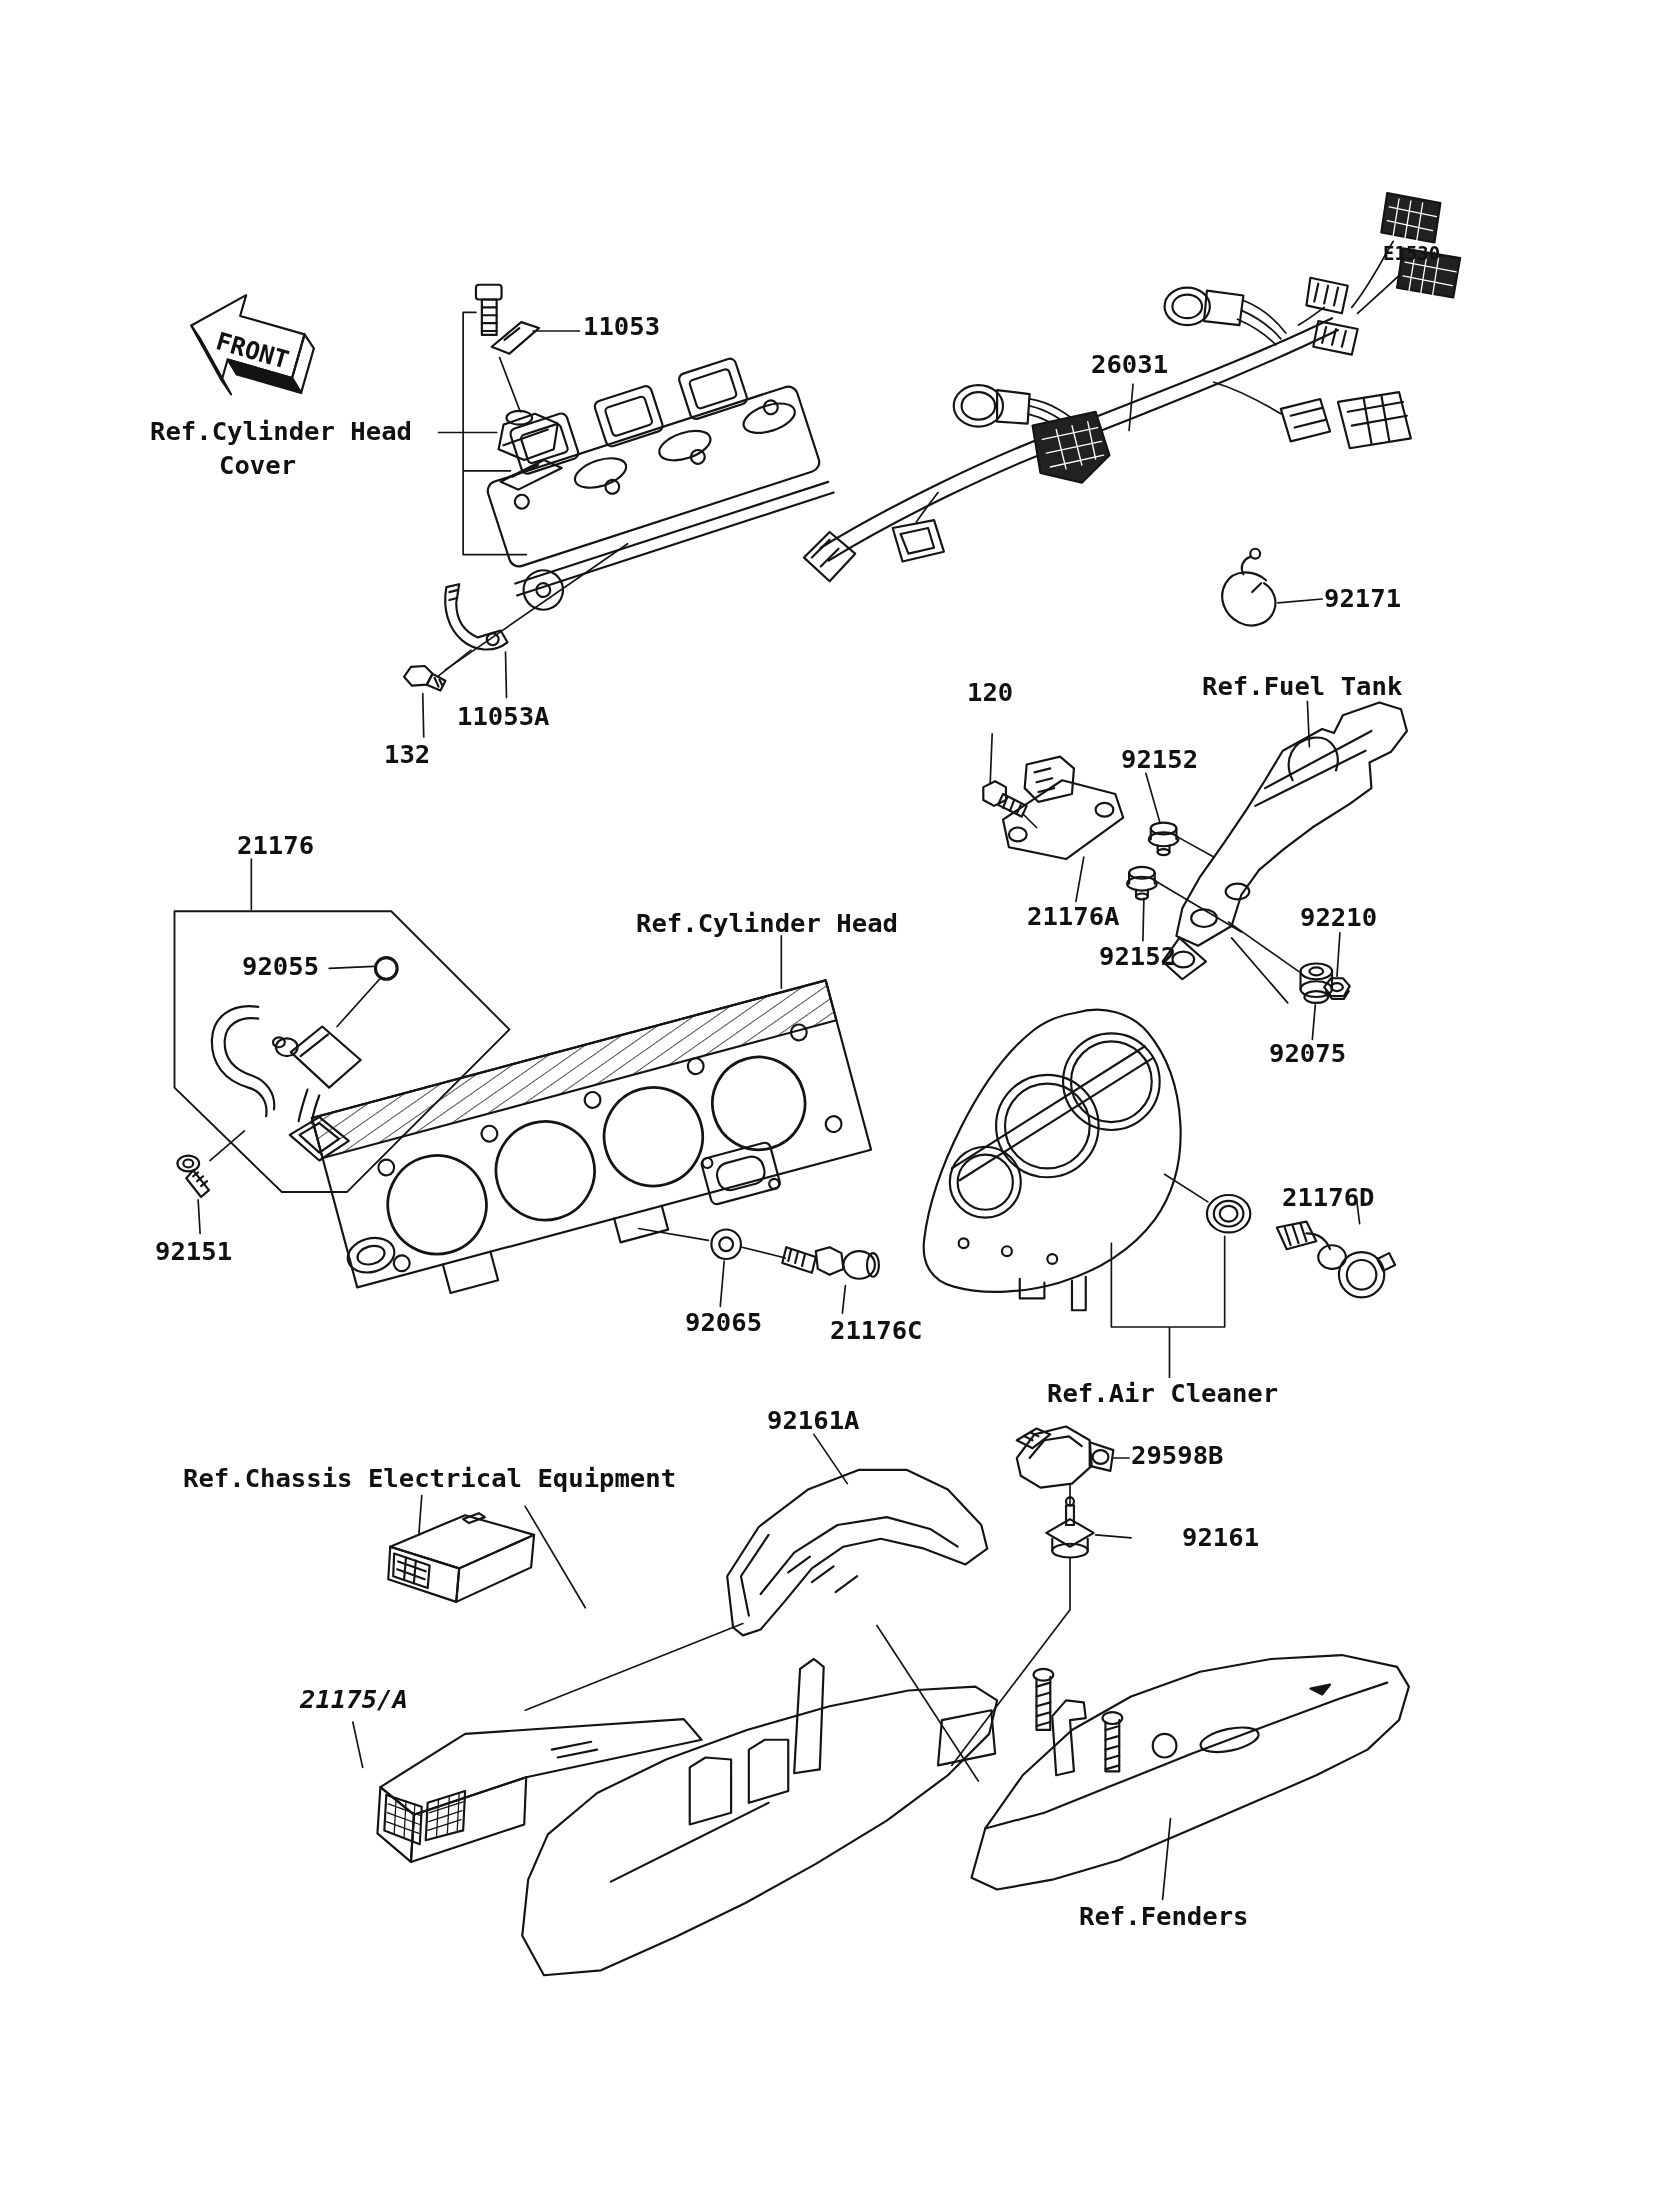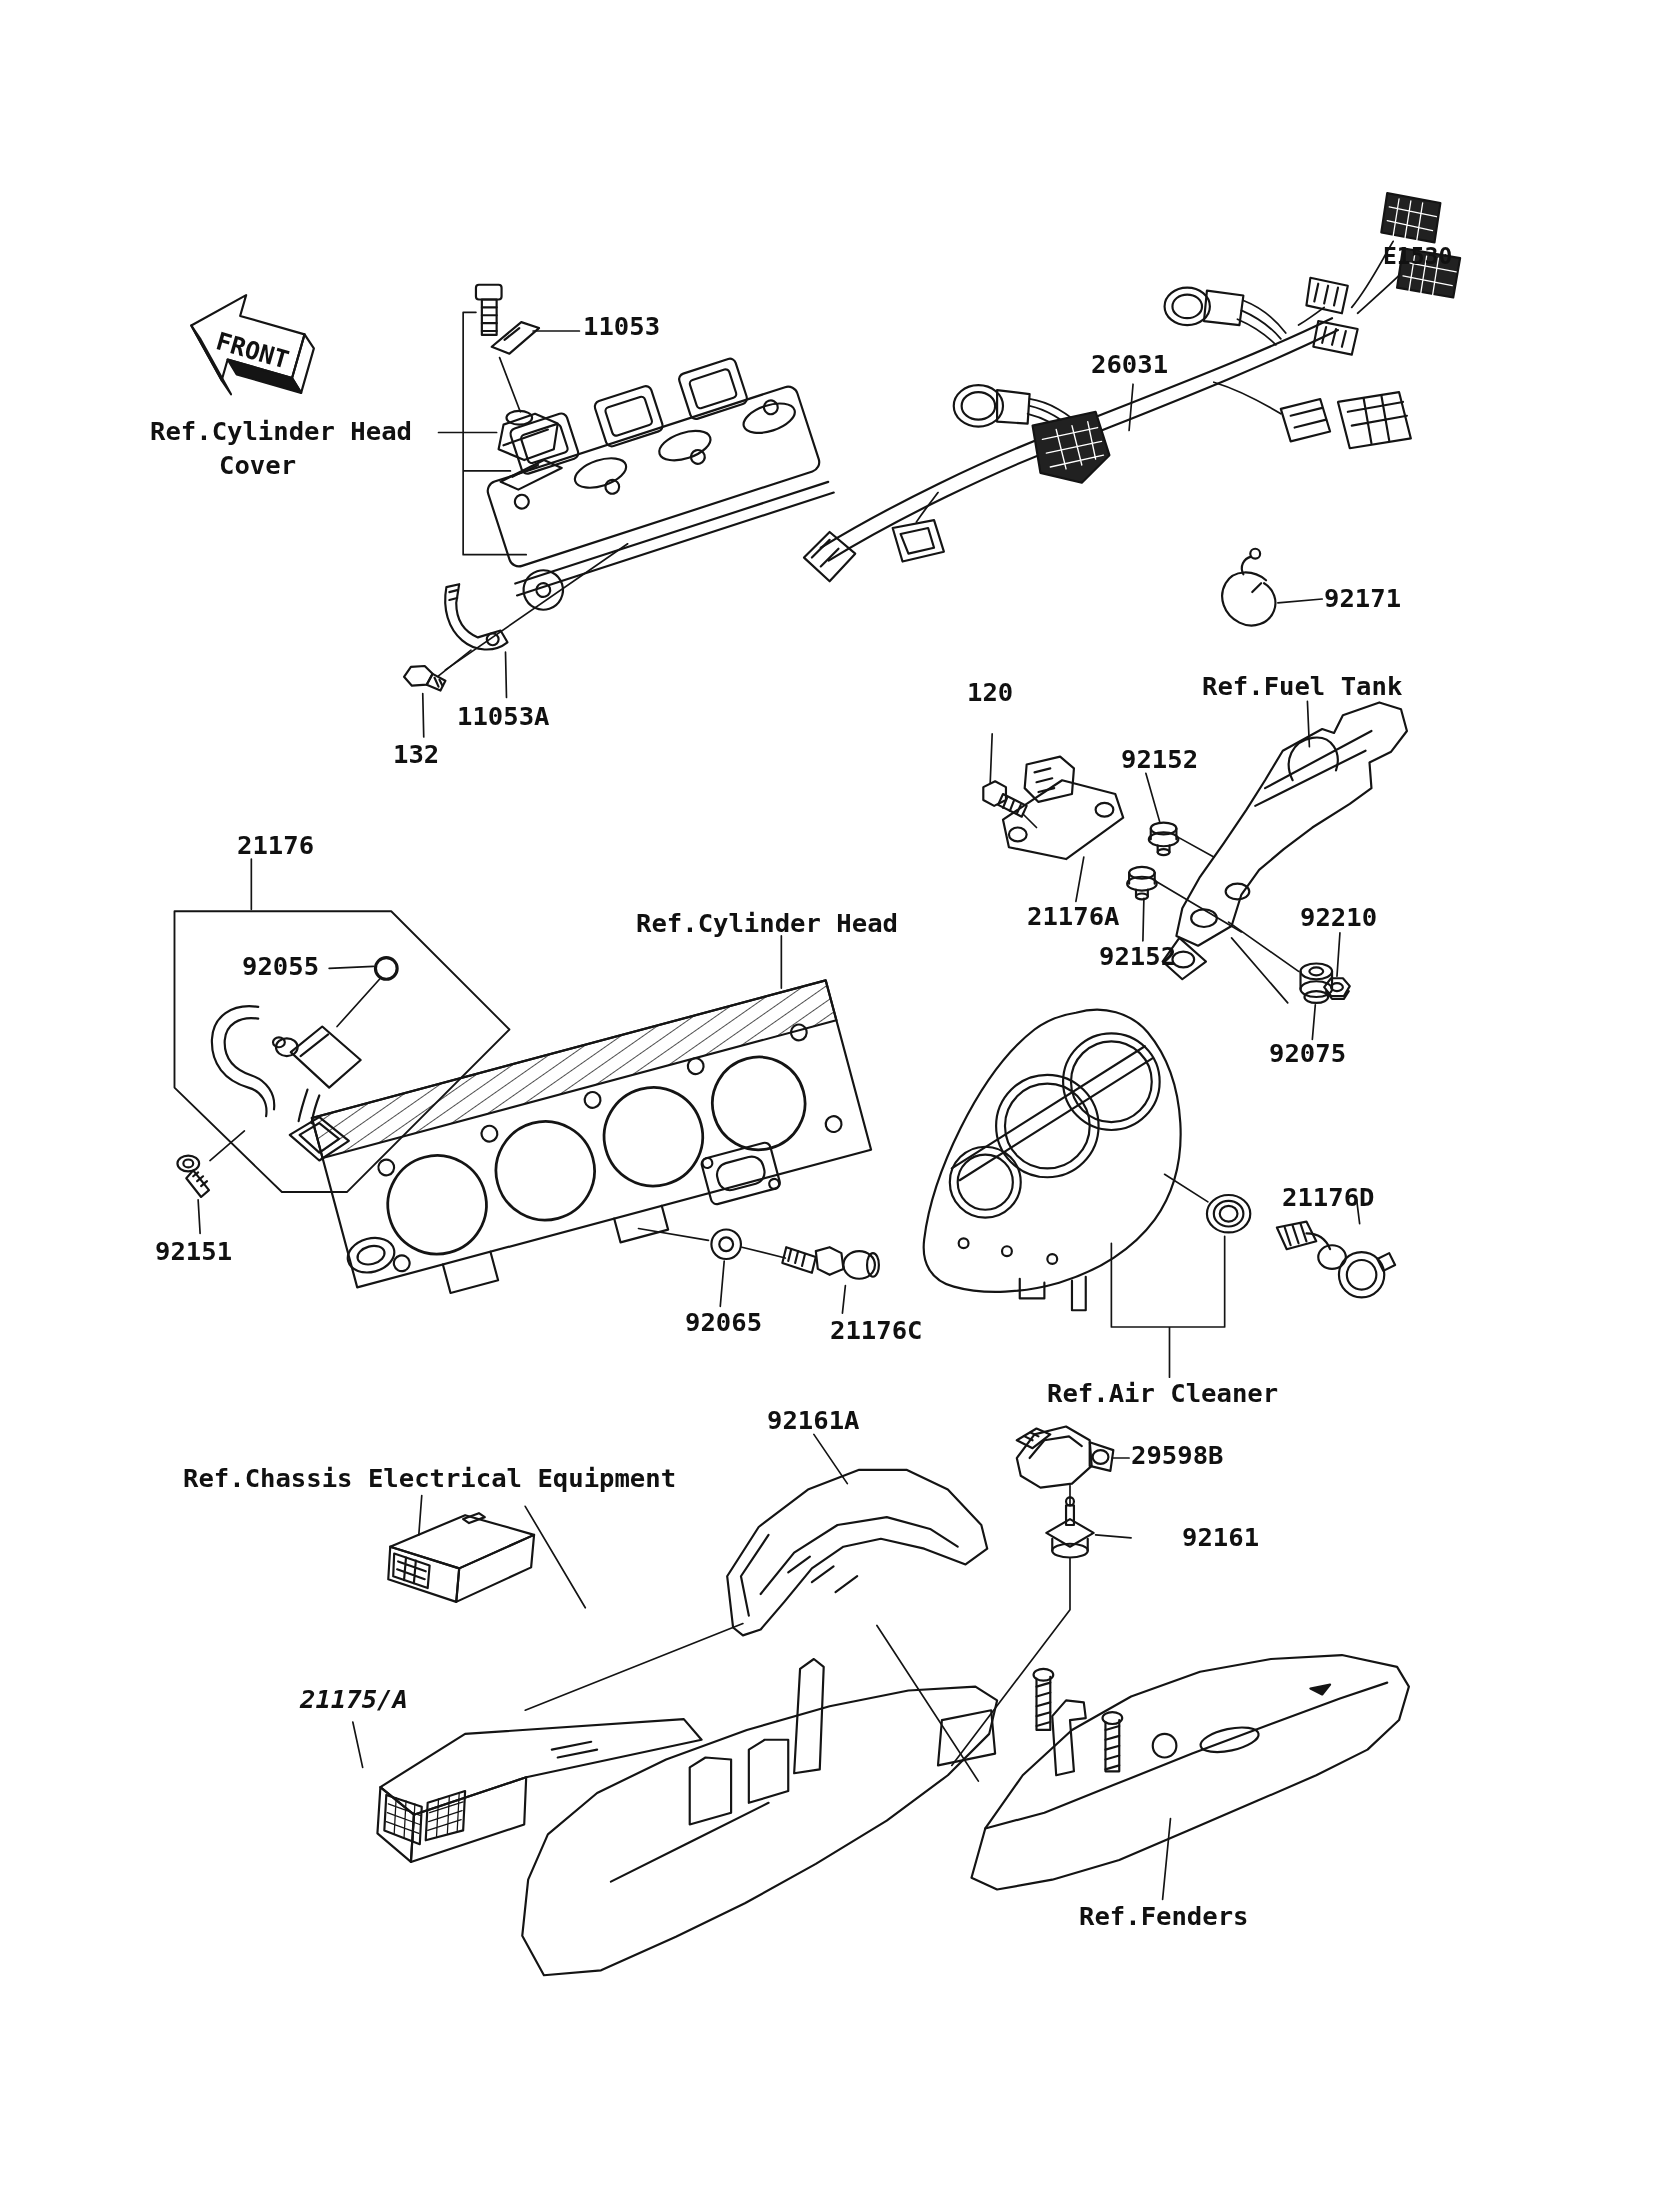--- a/index.html
+++ b/index.html
@@ -1,21 +1,21 @@
 <!DOCTYPE html>
 <html><head>
 <meta charset="utf-8">
 <style>
   html,body{margin:0;padding:0;background:#e8e8e8;}
   .page{position:relative;width:1675px;height:2190px;background:#ffffff;margin:0 auto;overflow:hidden;
         font-family:"DejaVu Sans Mono", monospace;}
   .art{position:absolute;left:0;top:0;}
   .lbl{position:absolute;font:bold 25.6px "DejaVu Sans Mono", monospace;color:#111;
        white-space:nowrap;line-height:1.05;}
-  .lbl.small{font-size:23px;}
+  .lbl.small{font-size:19px;}
 </style>
 </head>
 <body>
 
 <div class="page">
 
 <svg class="art" width="1675" height="2190" viewBox="0 0 1700 2223" fill="none" stroke="#141414" stroke-width="2.2" stroke-linejoin="round" stroke-linecap="round">
 
   <defs>
     <pattern id="hatch" width="13" height="13" patternUnits="userSpaceOnUse" patternTransform="rotate(70)">
@@ -379,21 +379,21 @@
 
 <div class="lbl small" style="left:1383px;top:244px;">E1530</div>
 
 <div class="lbl" style="left:583px;top:313px;text-align:right;">11053</div>
 <div class="lbl" style="left:150px;top:418px;">Ref.Cylinder Head</div>
 <div class="lbl" style="left:219px;top:452px;">Cover</div>
 <div class="lbl" style="left:1091px;top:351px;">26031</div>
 <div class="lbl" style="left:1324px;top:585px;">92171</div>
 <div class="lbl" style="left:1202px;top:673px;">Ref.Fuel Tank</div>
 <div class="lbl" style="left:457px;top:703px;">11053A</div>
-<div class="lbl" style="left:393px;top:741px;">132</div>
+<div class="lbl" style="left:384px;top:741px;">132</div>
 <div class="lbl" style="left:967px;top:679px;">120</div>
 <div class="lbl" style="left:1121px;top:746px;">92152</div>
 <div class="lbl" style="left:237px;top:832px;">21176</div>
 <div class="lbl" style="left:1027px;top:903px;">21176A</div>
 <div class="lbl" style="left:1099px;top:943px;">92152</div>
 <div class="lbl" style="left:1300px;top:904px;">92210</div>
 <div class="lbl" style="left:636px;top:910px;">Ref.Cylinder Head</div>
 <div class="lbl" style="left:242px;top:953px;">92055</div>
 <div class="lbl" style="left:1269px;top:1040px;">92075</div>
 <div class="lbl" style="left:1282px;top:1184px;">21176D</div>

